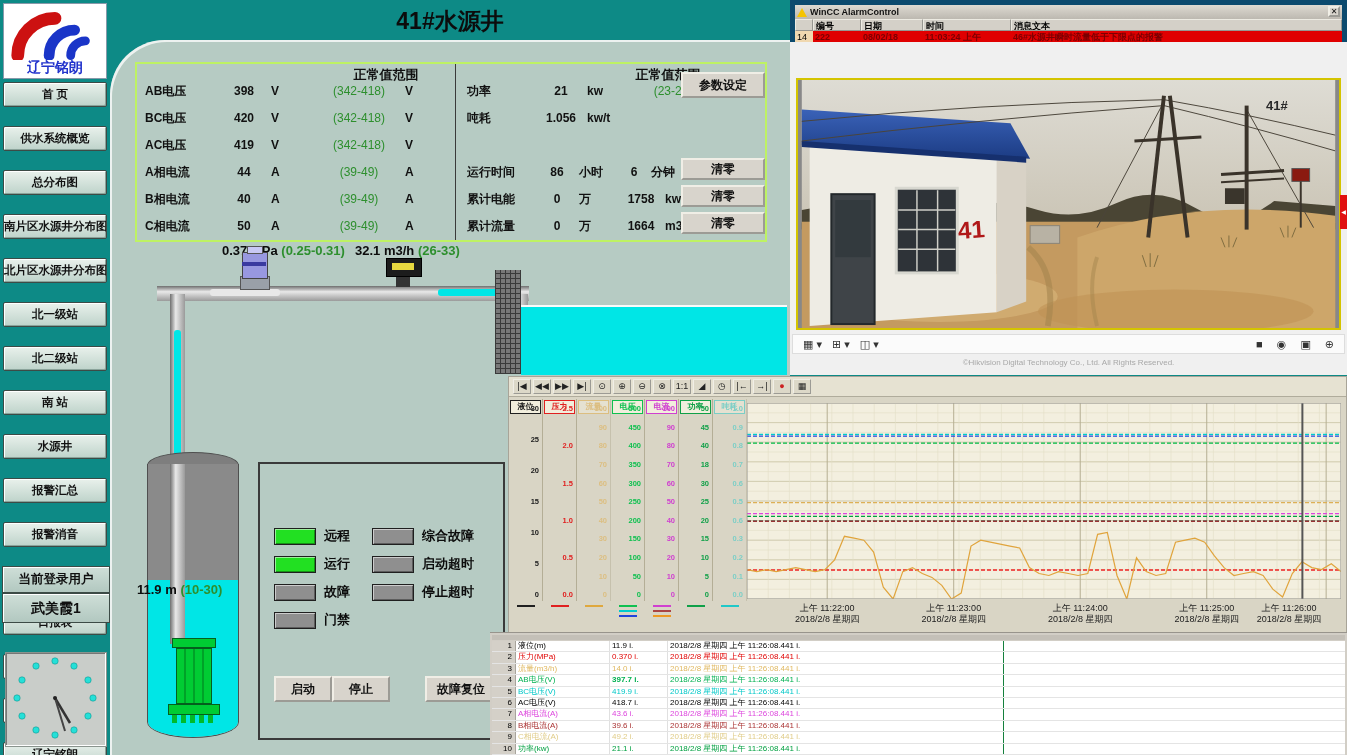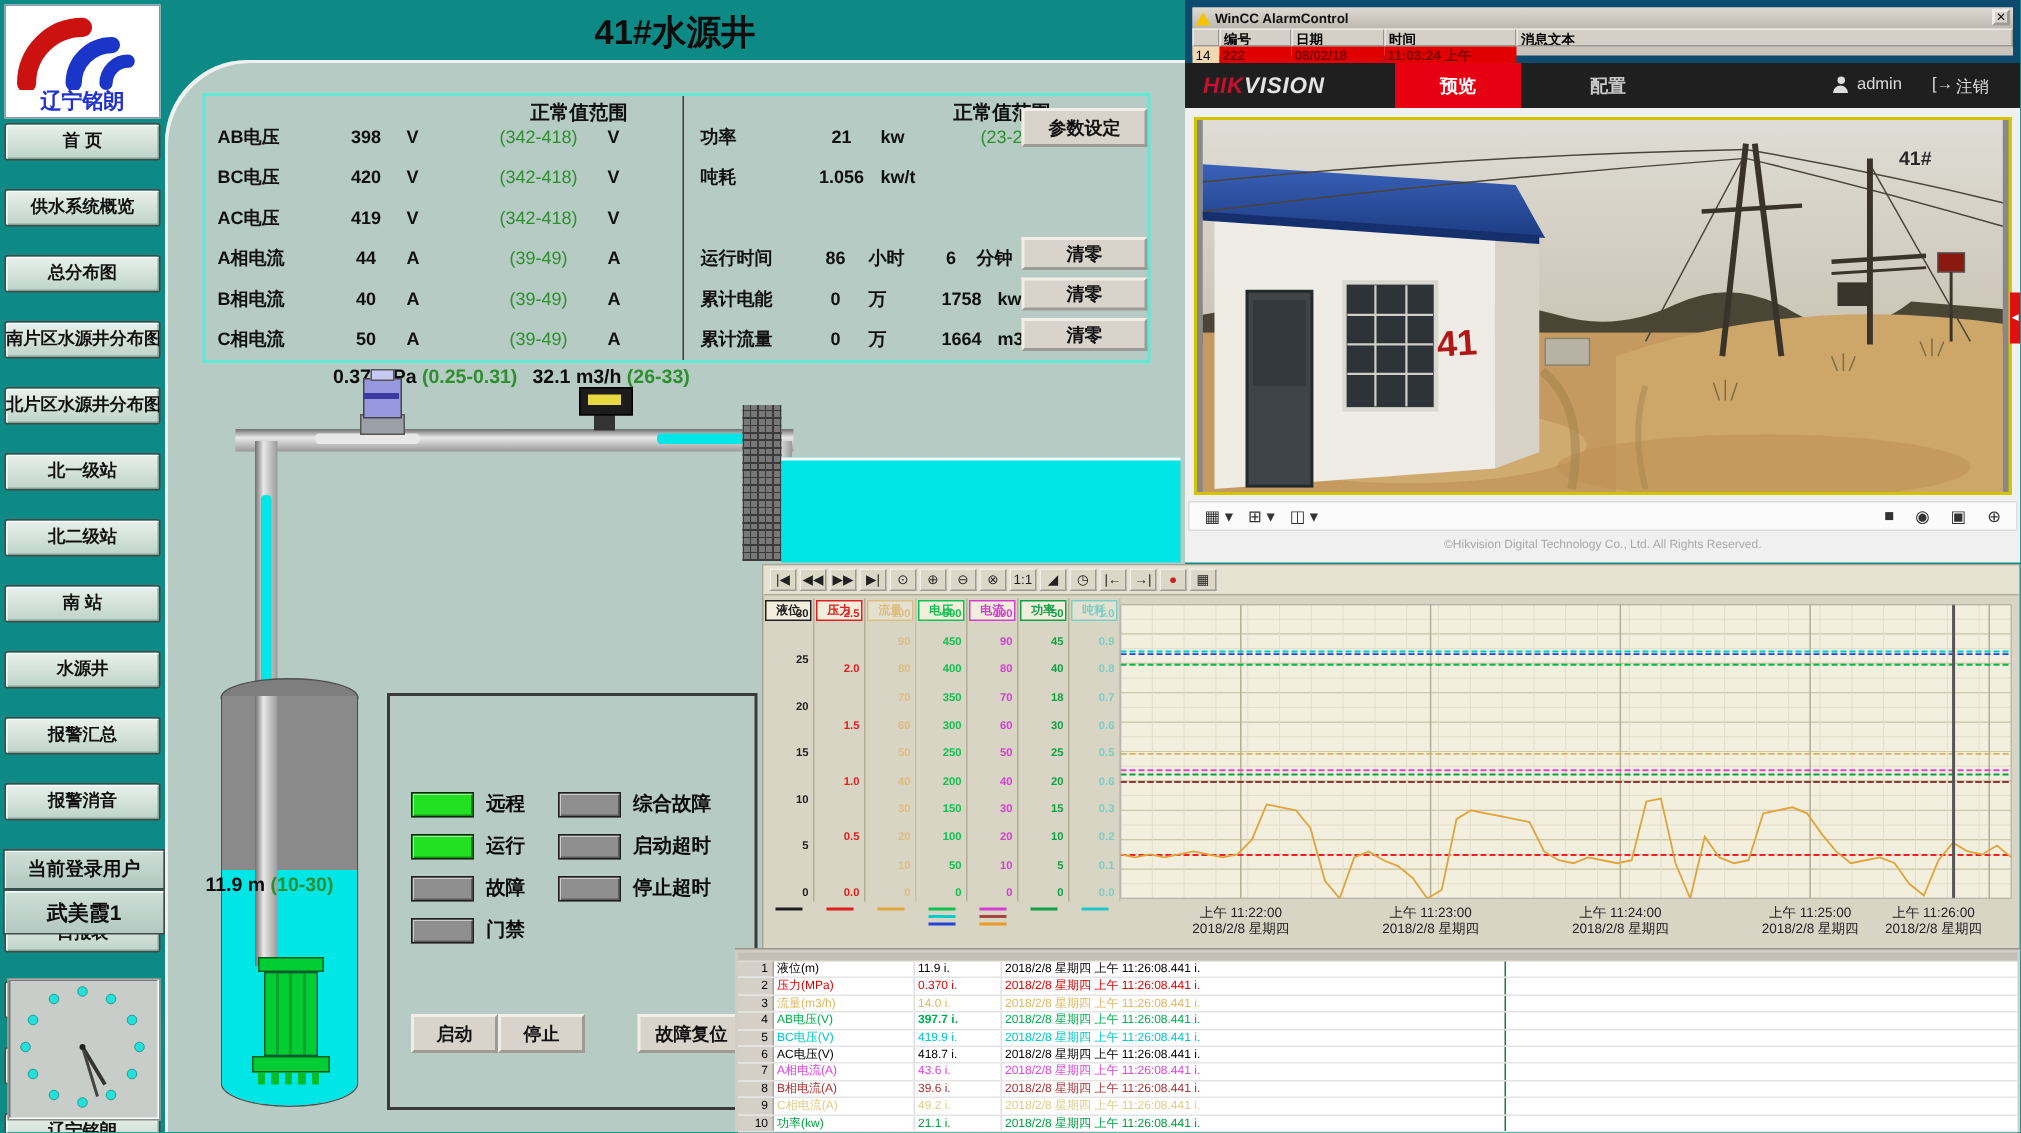--- a/index.html
+++ b/index.html
@@ -18,21 +18,21 @@
   .userbar{position:absolute;left:2px;width:106px;background:linear-gradient(180deg,#cfdfd8,#b2c8c0);
     border:1px solid #3c4b46;text-align:center;font-weight:bold;color:#101010;box-shadow:inset 1px 1px 0 #fff;}
   #clock-panel{position:absolute;left:5px;top:652px;width:100px;height:93px;background:#c9cdc9;border:1px solid #8a948e;box-shadow:inset -1px -1px 0 #fff,inset 1px 1px 0 #777;}
 
   
   #title-band{position:absolute;left:110px;top:0;width:680px;height:42px;background:#0d8a86;}
   #page-title{position:absolute;left:0;top:6px;width:100%;text-align:center;font-size:23px;font-weight:bold;color:#0c0c0c;}
   #main-panel{position:absolute;left:110px;top:40px;width:680px;height:715px;background:#b6cbc3;border-top-left-radius:55px;box-shadow:inset 2px 2px 0 rgba(255,255,255,.75);}
 
   
-  #param-box{position:absolute;left:135px;top:62px;width:632px;height:180px;border:2px solid #5eead4;box-sizing:border-box;font-size:12px;color:#111;}
+  #param-box{position:absolute;left:135px;top:62px;width:632px;height:180px;border:2px solid #bef264;box-sizing:border-box;font-size:12px;color:#111;}
   #param-divider{position:absolute;left:318px;top:0;width:1px;height:176px;background:#3a3a3a;}
   .prow{position:absolute;display:flex;align-items:center;height:22px;font-size:12px;white-space:nowrap;}
   .pl{width:74px;font-weight:bold;}
   .pv{width:50px;text-align:center;font-weight:bold;}
   .pu{width:42px;font-weight:bold;padding-left:2px;}
   .pr{width:92px;text-align:center;color:#2d8f2d;}
   .pu2{width:24px;font-weight:bold;}
   .phead{position:absolute;font-weight:bold;font-size:13px;text-align:center;}
   .btn3d{background:#d8d4cc;border:2px outset #f0eee6;font-weight:bold;font-size:12px;color:#111;
     display:flex;align-items:center;justify-content:center;cursor:pointer;box-sizing:border-box;white-space:nowrap;}
@@ -327,38 +327,25 @@
         <div class="ahcell" style="width: 48px;">编号</div>
         <div class="ahcell" style="width: 62px;">日期</div>
         <div class="ahcell" style="width: 88px;">时间</div>
         <div class="ahcell" style="flex: 1 1 0%;">消息文本</div>
       </div>
     <div id="alarm-row">
         <div class="arcell" style="width: 18px; background: rgb(240, 216, 176);">14</div>
         <div class="arcell b" style="width: 48px; background: rgb(224, 0, 0); color: rgb(122, 0, 0);">222</div>
         <div class="arcell b" style="width: 62px; background: rgb(224, 0, 0); color: rgb(122, 0, 0);">08/02/18</div>
         <div class="arcell b" style="width: 88px; background: rgb(224, 0, 0); color: rgb(122, 0, 0);">11:03:24 上午</div>
+        <div class="arcell b" style="flex: 1 1 0%; background: rgb(224, 0, 0); color: rgb(122, 0, 0);">46#水源井瞬时流量低于下限点的报警</div>
       </div>
   </div>
 
   <div id="cam-panel">
-    <div id="cam-header">
-      <div id="hik-logo">
-        <span style="color:#c8102e;">HIK</span><span style="color:#e4e4e4;">VISION</span>
-      </div>
-      <div class="cam-tab" style="left:140px;background:#e60012;color:#fff;">预览</div>
-      <div class="cam-tab" style="left:240px;color:#c8c8c8;">配置</div>
-      <div style="position:absolute;left:432px;top:9px;width:10px;height:12px;">
-        <div style="width:5px;height:5px;border-radius:50%;background:#ddd;margin:0 auto;"></div>
-        <div style="width:10px;height:5px;border-radius:5px 5px 0 0;background:#ddd;margin-top:1px;"></div>
-      </div>
-      <span style="position:absolute;left:448px;top:8px;color:#ddd;font-size:11px;">admin</span>
-      <span style="position:absolute;left:498px;top:8px;color:#ddd;font-size:11px;">[→</span>
-      <span style="position:absolute;left:514px;top:8px;color:#ddd;font-size:11px;">注销</span>
-    </div>
 
     <div id="cam-video">
       <svg width="541" height="248" viewBox="0 0 542 252">
         <defs>
           <linearGradient id="skyg" x1="0" y1="0" x2="0" y2="1">
             <stop offset="0" stop-color="#dedcd4"></stop>
               <stop offset="1" stop-color="#cbc5b6"></stop>
           </linearGradient>
           <linearGradient id="roofg" x1="0" y1="0" x2="0" y2="1">
             <stop offset="0" stop-color="#3a62b8"></stop>

